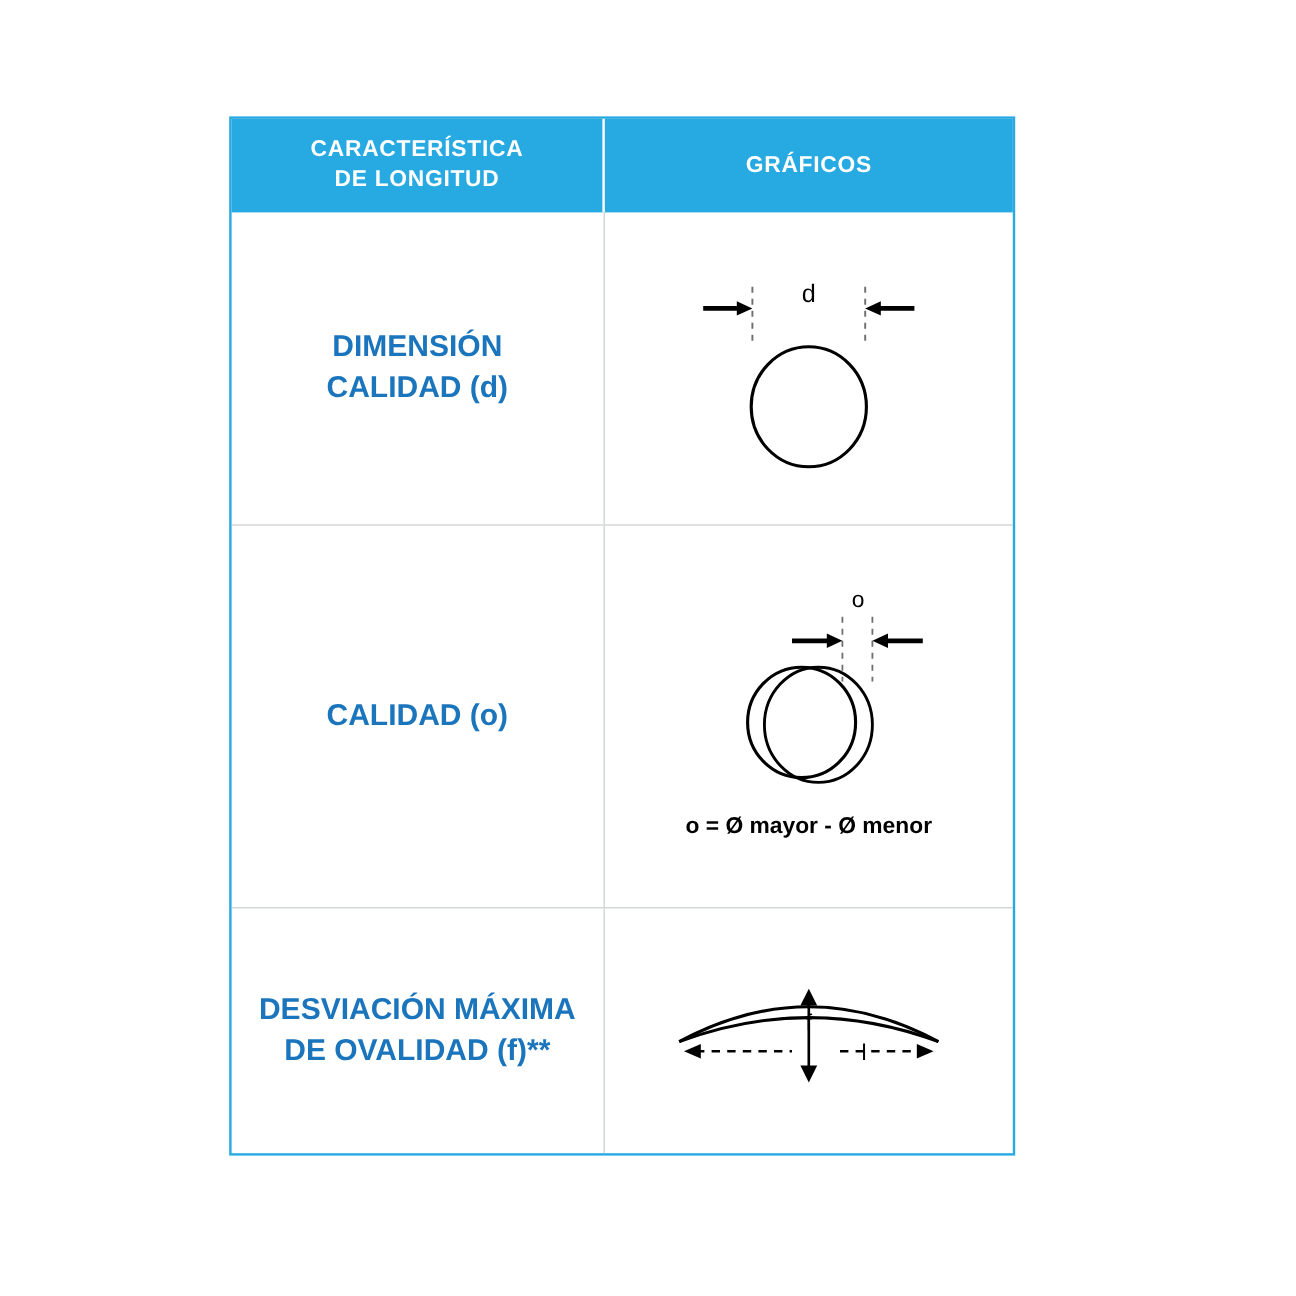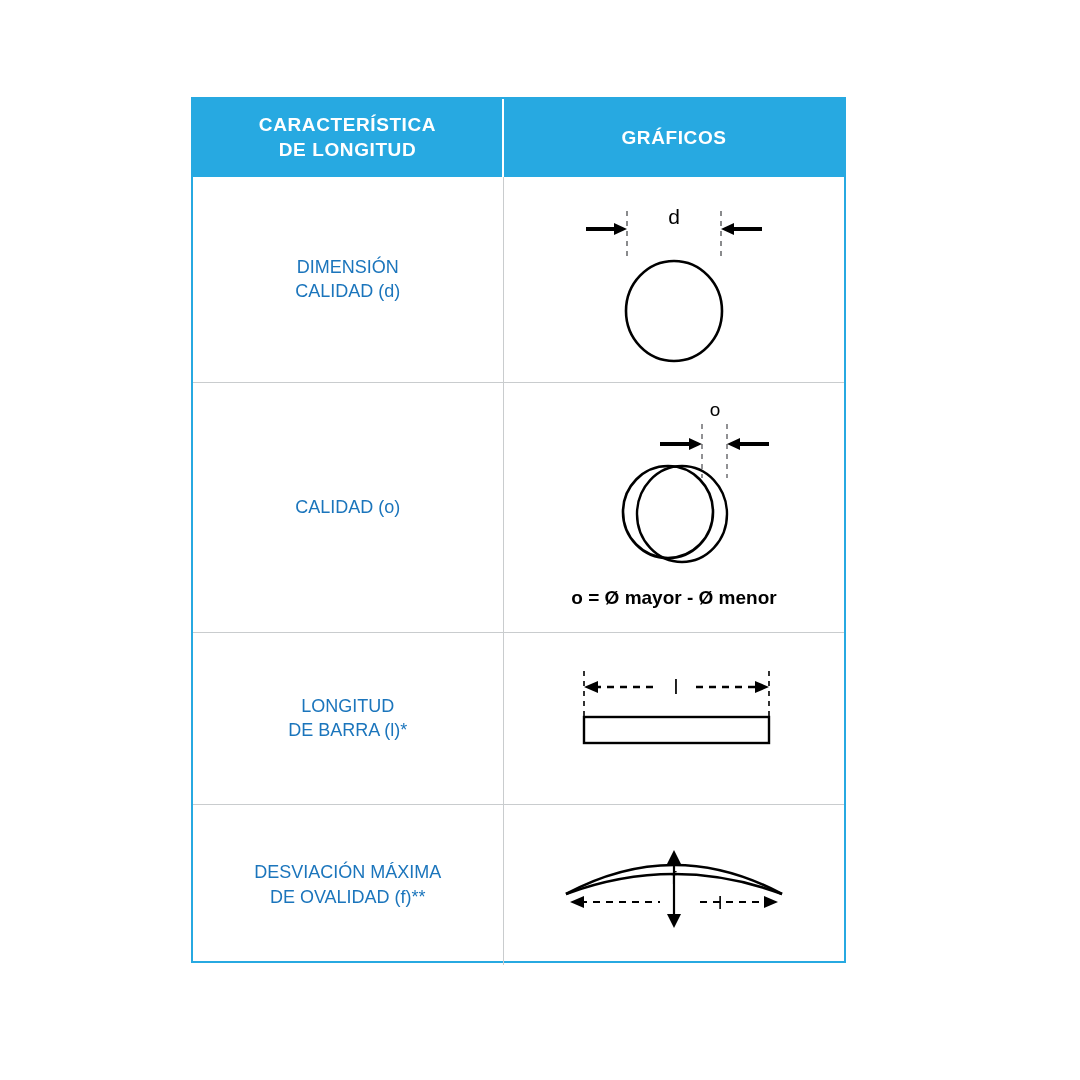--- a/index.html
+++ b/index.html
@@ -60,22 +60,22 @@
     box-sizing: border-box;
   }
   tbody tr:first-child td {
     border-top: none;
   }
   td.cell-label {
     width: 310px;
     border-right: 1px solid #c9ccce;
     text-align: center;
     color: #1B75BC;
-    font-weight: normal;
-    font-size: 18px;
+    font-weight: bold;
+    font-size: 25px;
     line-height: 1.35;
     padding: 0 12px;
   }
   td.cell-graphic {
     text-align: center;
   }
   .gfx {
     display: block;
     margin: 0 auto;
   }
@@ -145,41 +145,20 @@
 
               <ellipse cx="158" cy="122" rx="45" ry="48" fill="none" stroke="#000" stroke-width="2.4"></ellipse>
 
               <ellipse cx="144" cy="120" rx="45" ry="46" fill="#fff" fill-opacity="0" stroke="#000" stroke-width="2.6"></ellipse>
 
               <text x="150" y="212" font-family="Liberation Sans, sans-serif" font-size="19" font-weight="bold" fill="#000" text-anchor="middle">o = Ø mayor - Ø menor</text>
             </svg>
           </td>
         </tr>
 
-        <tr class="row-long">
-          <td class="cell-label">
-            <div>LONGITUD</div>
-            <div>DE BARRA (l)*</div>
-          </td>
-          <td class="cell-graphic">
-            <svg class="gfx" width="300" height="130" viewBox="0 0 300 130">
-
-              <line x1="60" y1="18" x2="60" y2="70" stroke="#000" stroke-width="1.6" stroke-dasharray="5,5"></line>
-              <line x1="245" y1="18" x2="245" y2="70" stroke="#000" stroke-width="1.6" stroke-dasharray="5,5"></line>
-
-              <line x1="70" y1="34" x2="132" y2="34" stroke="#000" stroke-width="2.4" stroke-dasharray="7,6"></line>
-              <line x1="172" y1="34" x2="236" y2="34" stroke="#000" stroke-width="2.4" stroke-dasharray="7,6"></line>
-              <polygon points="60,34 74,28 74,40" fill="#000"></polygon>
-              <polygon points="245,34 231,28 231,40" fill="#000"></polygon>
-              <text x="152" y="41" font-family="Liberation Sans, sans-serif" font-size="20" fill="#000" text-anchor="middle">l</text>
-
-              <rect x="60" y="64" width="185" height="26" fill="none" stroke="#000" stroke-width="2.4"></rect>
-            </svg>
-          </td>
-        </tr>
 
         <tr class="row-desv">
           <td class="cell-label">
             <div>DESVIACIÓN MÁXIMA</div>
             <div>DE OVALIDAD (f)**</div>
           </td>
           <td class="cell-graphic">
             <svg class="gfx" width="300" height="130" viewBox="0 0 300 130">
 
               <path d="M 42,74 Q 150,16 258,74" fill="none" stroke="#000" stroke-width="2.6"></path>

